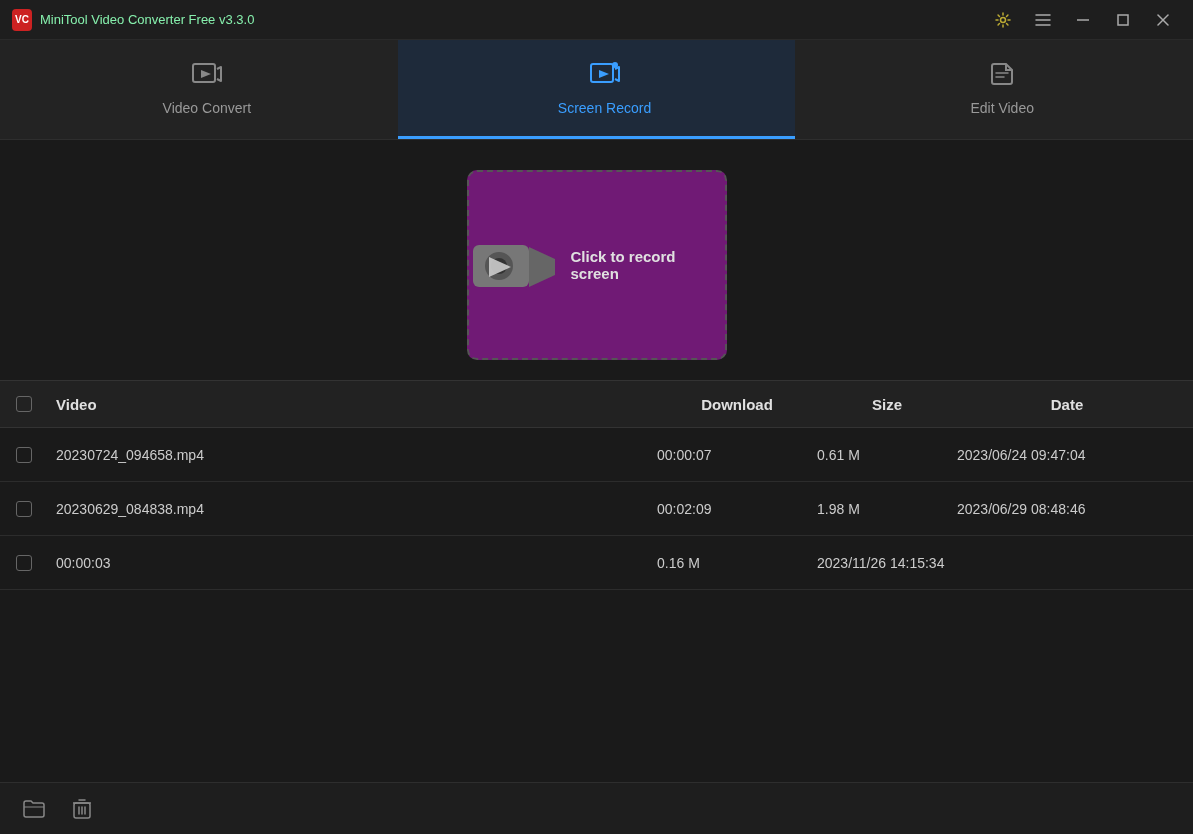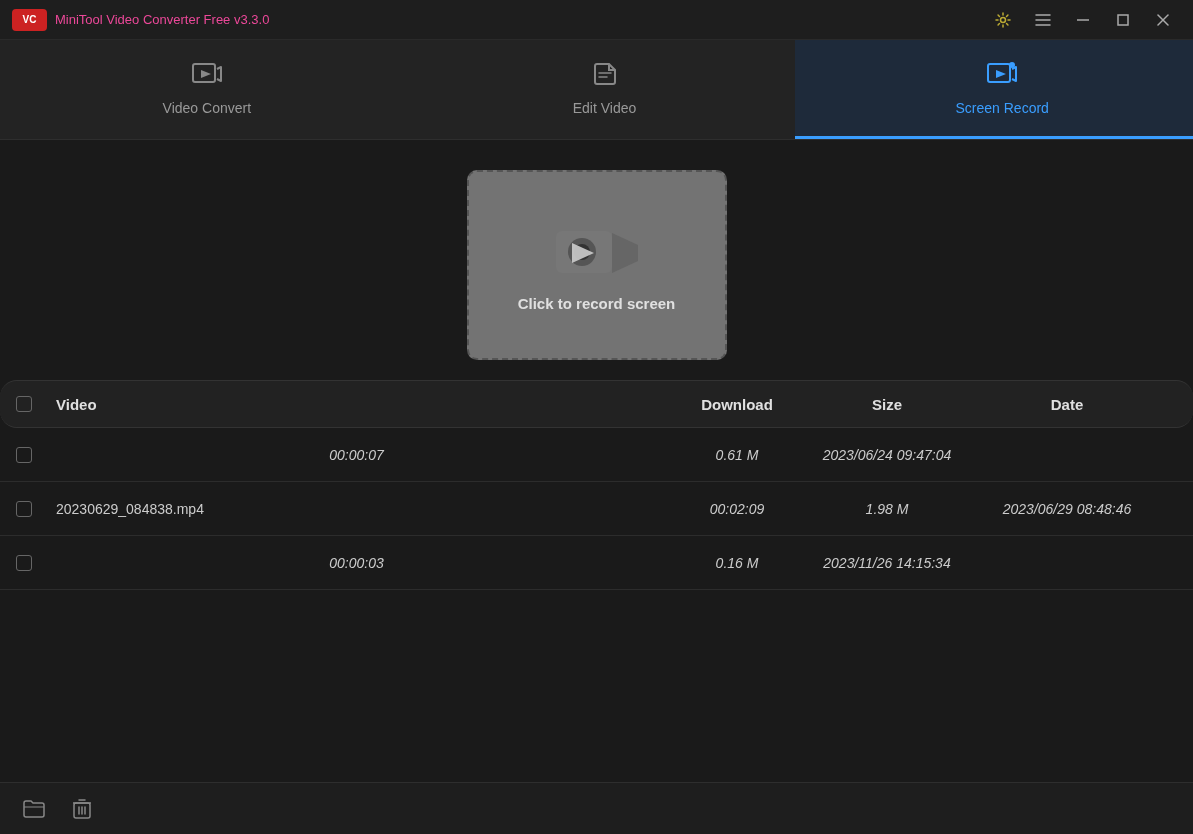--- a/index.html
+++ b/index.html
@@ -22,35 +22,35 @@
       height: 40px;
       padding: 0 12px;
       border-bottom: 1px solid #2a2a2a;
     }
     .title-bar-left {
       display: flex;
       align-items: center;
       gap: 8px;
     }
     .app-logo {
-      width: 35px;
+      width: 20px;
       height: 22px;
       background: #cc2222;
       border-radius: 4px;
       display: flex;
       align-items: center;
       justify-content: center;
       font-size: 10px;
       font-weight: bold;
       color: white;
       flex-shrink: 0;
     }
     .title-text {
       font-size: 13px;
-      color: #ec4899;
+      color: #86efac;
     }
     .title-bar-controls {
       display: flex;
       gap: 4px;
     }
     .title-btn {
       width: 36px;
       height: 28px;
       background: transparent;
       border: none;
@@ -112,26 +112,25 @@
       justify-content: center;
       padding: 30px 0 20px 0;
       background: #1a1a1a;
     }
     .record-box {
       width: 260px;
       height: 190px;
       border: 2px dashed #555;
       border-radius: 10px;
       display: flex;
-      flex-direction: column;
       align-items: center;
       justify-content: center;
       gap: 12px;
       cursor: pointer;
-      background: #737373;
+      background: #701a75;
     }
     .record-label {
       font-size: 15px;
       font-weight: 600;
       color: #e0e0e0;
     }
 
     
     .table-section {
       flex: 1;
@@ -141,21 +140,20 @@
     }
     .table-header {
       display: grid;
       grid-template-columns: 40px 1fr 160px 140px 220px;
       align-items: center;
       padding: 0 16px;
       height: 48px;
       border-top: 1px solid #333;
       border-bottom: 1px solid #333;
       background: #222;
-      border-radius: 17px;
     }
     .table-header-cell {
       font-size: 15px;
       font-weight: 600;
       color: #e0e0e0;
       text-align: left;
     }
     .table-header-cell.center { text-align: center; }
 
     .table-body {
@@ -169,21 +167,21 @@
       padding: 0 16px;
       height: 54px;
       border-bottom: 1px solid #2c2c2c;
       cursor: pointer;
     }
     .table-cell {
       font-size: 14px;
       color: #cccccc;
       text-align: left;
     }
-    .table-cell.center { text-align: center; font-style: italic; }
+    .table-cell.center { text-align: left; }
 
     
     .checkbox {
       width: 16px;
       height: 16px;
       border: 1.5px solid #666;
       border-radius: 3px;
       background: transparent;
       display: flex;
       align-items: center;
@@ -260,42 +258,42 @@
   <div class="nav-tab">
     <span class="nav-tab-icon">
       <svg width="32" height="28" viewBox="0 0 32 28" fill="none">
         <rect x="2" y="4" width="22" height="18" rx="2" stroke="#888" stroke-width="2" fill="none"></rect>
         <polygon points="10,10 10,18 20,14" fill="#888"></polygon>
         <path d="M26 9 L30 7 L30 21 L26 19" stroke="#888" stroke-width="2" stroke-linejoin="round" fill="none"></path>
       </svg>
     </span>
     <span class="nav-tab-label">Video Convert</span>
   </div>
+  <div class="nav-tab active">
+    <span class="nav-tab-icon">
+      <svg width="32" height="28" viewBox="0 0 32 28" fill="none">
+        <rect x="2" y="4" width="22" height="18" rx="2" stroke="#3a9eff" stroke-width="2" fill="none"></rect>
+        <polygon points="10,10 10,18 20,14" fill="#3a9eff"></polygon>
+        <path d="M26 9 L30 7 L30 21 L26 19" stroke="#3a9eff" stroke-width="2" stroke-linejoin="round" fill="none"></path>
+        <circle cx="26" cy="5" r="3" fill="#3a9eff"></circle>
+      </svg>
+    </span>
+    <span class="nav-tab-label">Screen Record</span>
+  </div>
   <div class="nav-tab">
     <span class="nav-tab-icon">
       <svg width="32" height="28" viewBox="0 0 32 28" fill="none">
         <path d="M6 22 L6 6 Q6 4 8 4 L20 4 L26 10 L26 22 Q26 24 24 24 L8 24 Q6 24 6 22Z" stroke="#888" stroke-width="2" fill="none"></path>
         <path d="M20 4 L20 10 L26 10" stroke="#888" stroke-width="2" fill="none"></path>
         <line x1="10" y1="13" x2="22" y2="13" stroke="#888" stroke-width="1.5" stroke-linecap="round"></line>
         <line x1="10" y1="17" x2="18" y2="17" stroke="#888" stroke-width="1.5" stroke-linecap="round"></line>
       </svg>
     </span>
     <span class="nav-tab-label">Edit Video</span>
   </div>
-  <div class="nav-tab active">
-    <span class="nav-tab-icon">
-      <svg width="32" height="28" viewBox="0 0 32 28" fill="none">
-        <rect x="2" y="4" width="22" height="18" rx="2" stroke="#3a9eff" stroke-width="2" fill="none"></rect>
-        <polygon points="10,10 10,18 20,14" fill="#3a9eff"></polygon>
-        <path d="M26 9 L30 7 L30 21 L26 19" stroke="#3a9eff" stroke-width="2" stroke-linejoin="round" fill="none"></path>
-        <circle cx="26" cy="5" r="3" fill="#3a9eff"></circle>
-      </svg>
-    </span>
-    <span class="nav-tab-label">Screen Record</span>
-  </div>
 </div>
 
 <div class="main-area">
 
   <div class="record-area">
     <div class="record-box">
 
       <div style="position:relative;width:90px;height:64px;">
         <svg width="90" height="64" viewBox="0 0 90 64" fill="none">
 
@@ -321,20 +319,21 @@
       <div class="table-header-cell">Video</div>
       <div class="table-header-cell center">Download</div>
       <div class="table-header-cell center">Size</div>
       <div class="table-header-cell center">Date</div>
     </div>
 
     <div class="table-body">
 
       <div class="table-row">
         <div class="checkbox"></div>
+        <div class="table-cell">20230724_094658.mp4</div>
         <div class="table-cell center">00:00:07</div>
         <div class="table-cell center">0.61 M</div>
         <div class="table-cell center">2023/06/24 09:47:04</div>
       </div>
 
       <div class="table-row">
         <div class="checkbox"></div>
         <div class="table-cell">20230629_084838.mp4</div>
         <div class="table-cell center">00:02:09</div>
         <div class="table-cell center">1.98 M</div>

